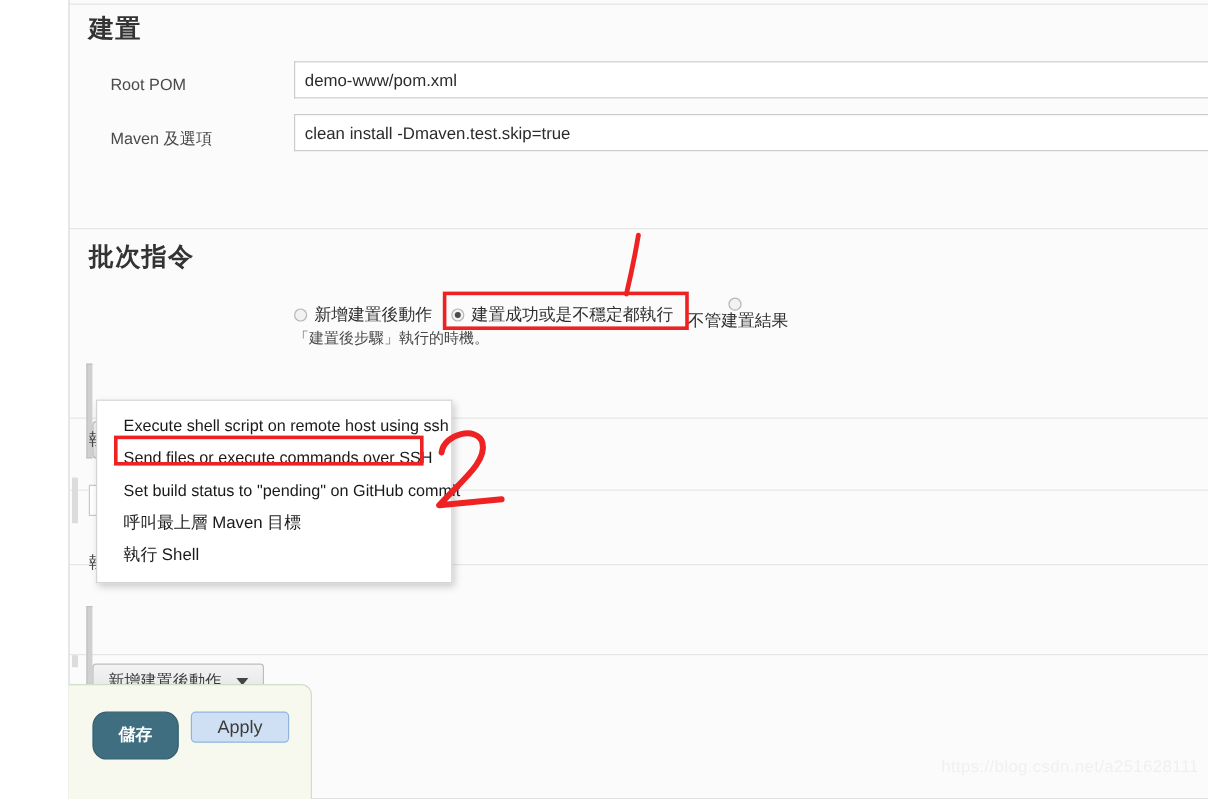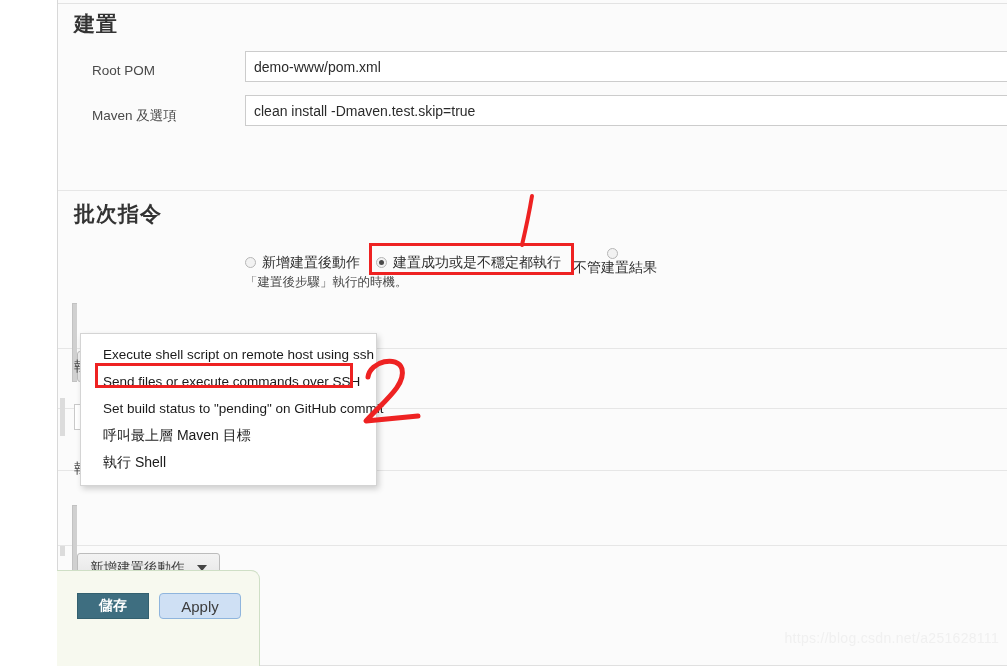--- a/index.html
+++ b/index.html
@@ -278,24 +278,24 @@
     border-bottom: none;
     border-top-right-radius: 9px;
     box-sizing: border-box;
     z-index: 10;
   }
   .btn-save {
     position: absolute;
     left: 20px;
     top: 22px;
     width: 72px;
-    height: 26px;
+    height: 40px;
     background: #3e6e80;
     border: 1px solid #33606f;
-    border-radius: 0;
+    border-radius: 12px;
     color: #ffffff;
     font-size: 14px;
     font-weight: bold;
     cursor: pointer;
     font-family: "Liberation Sans", "DejaVu Sans", sans-serif;
   }
   .btn-apply {
     position: absolute;
     left: 102px;
     top: 22px;

